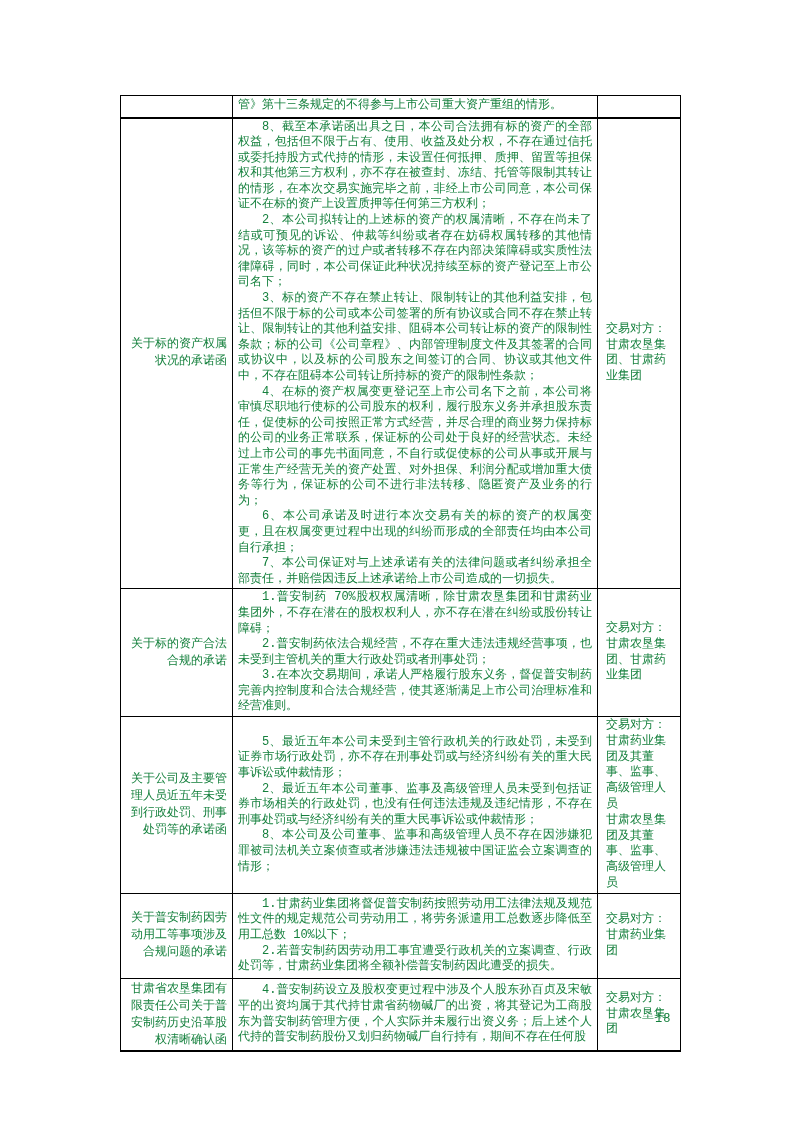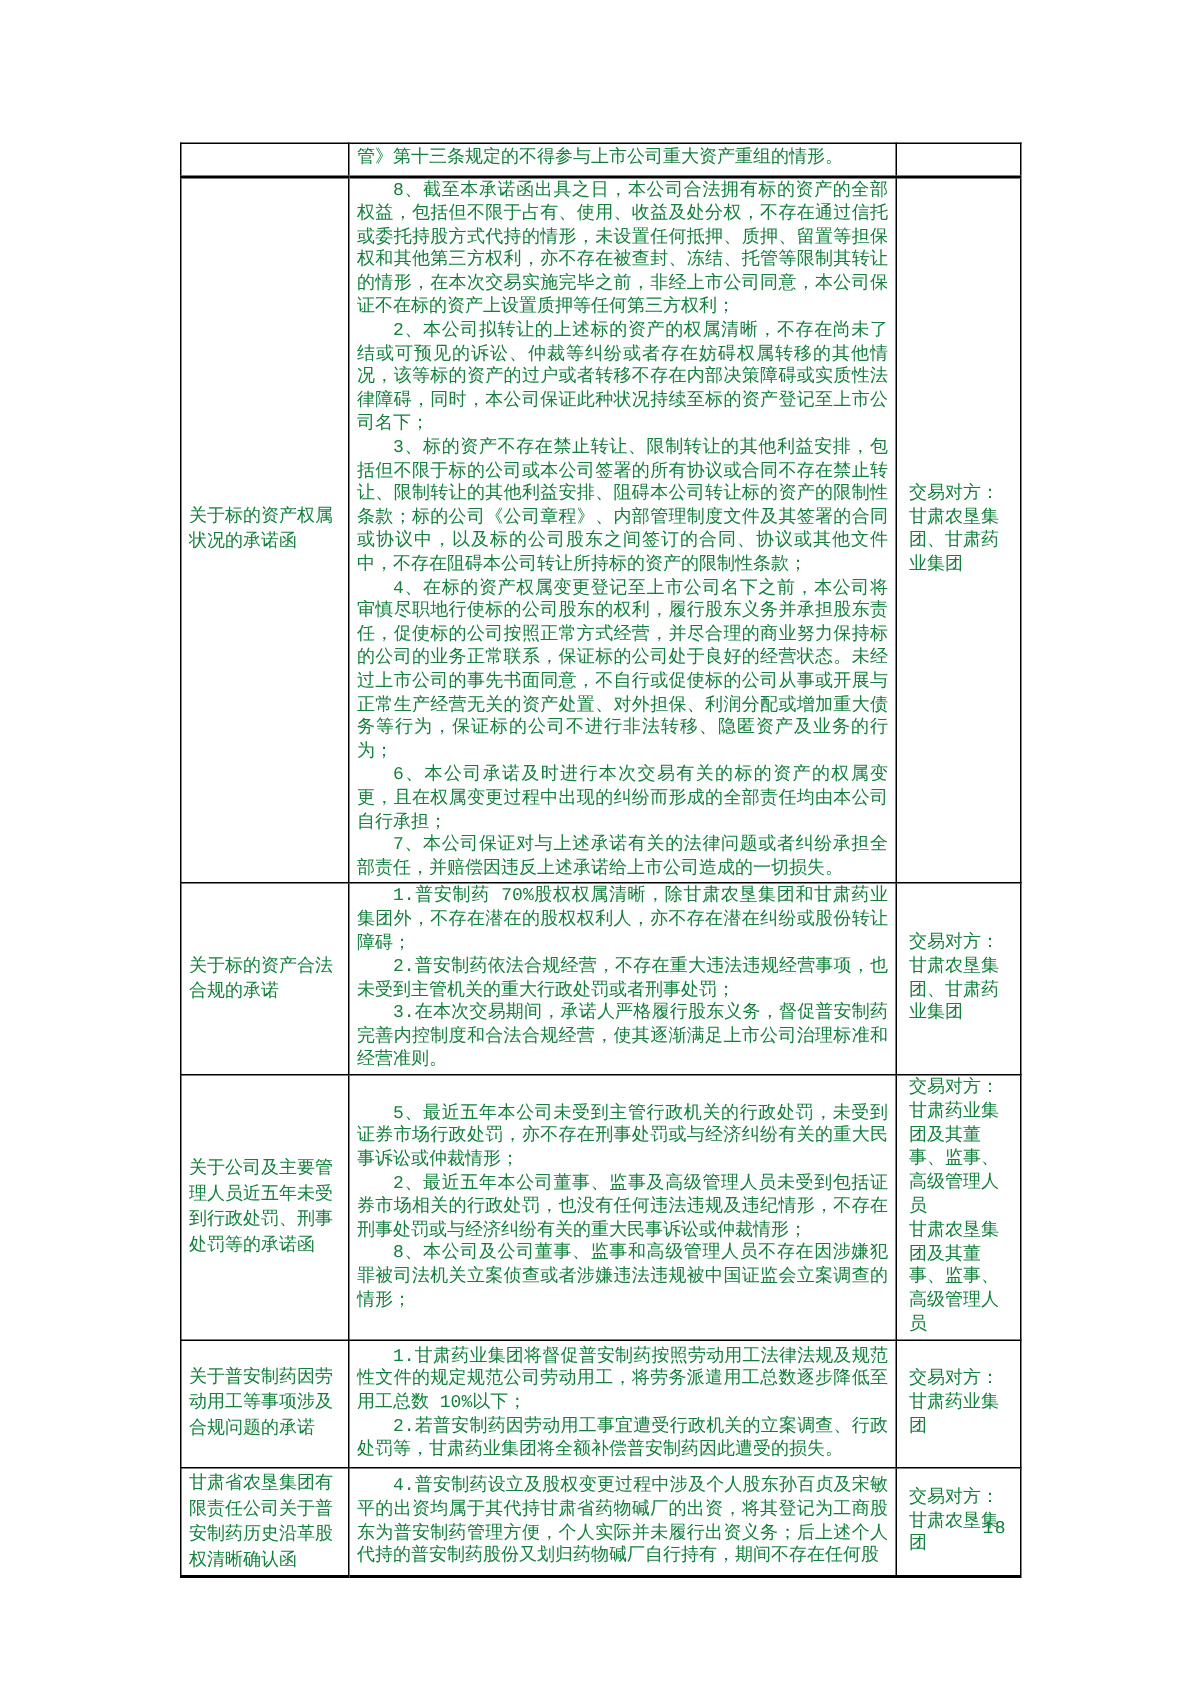--- a/index.html
+++ b/index.html
@@ -30,21 +30,21 @@
   tr.r0 td { border-bottom:2px solid #000; }
   tr:last-child td { border-bottom:2px solid #000; }
   td.mid p {
     margin:0;
     text-indent:2em;
     text-align:justify;
     line-height:15.6px;
   }
   td.mid p.no-indent { text-indent:0; }
   td.name-cell {
-    text-align:left;
+    text-align:right;
     line-height:17px;
   }
   td.party-cell {
     line-height:15.8px;
     padding:1px 8px;
   }
   td.party-cell p { margin:0; }
   tr.r0 { height:22px; }
   tr.r1 { height:460px; }
   tr.r2 { height:123px; }

